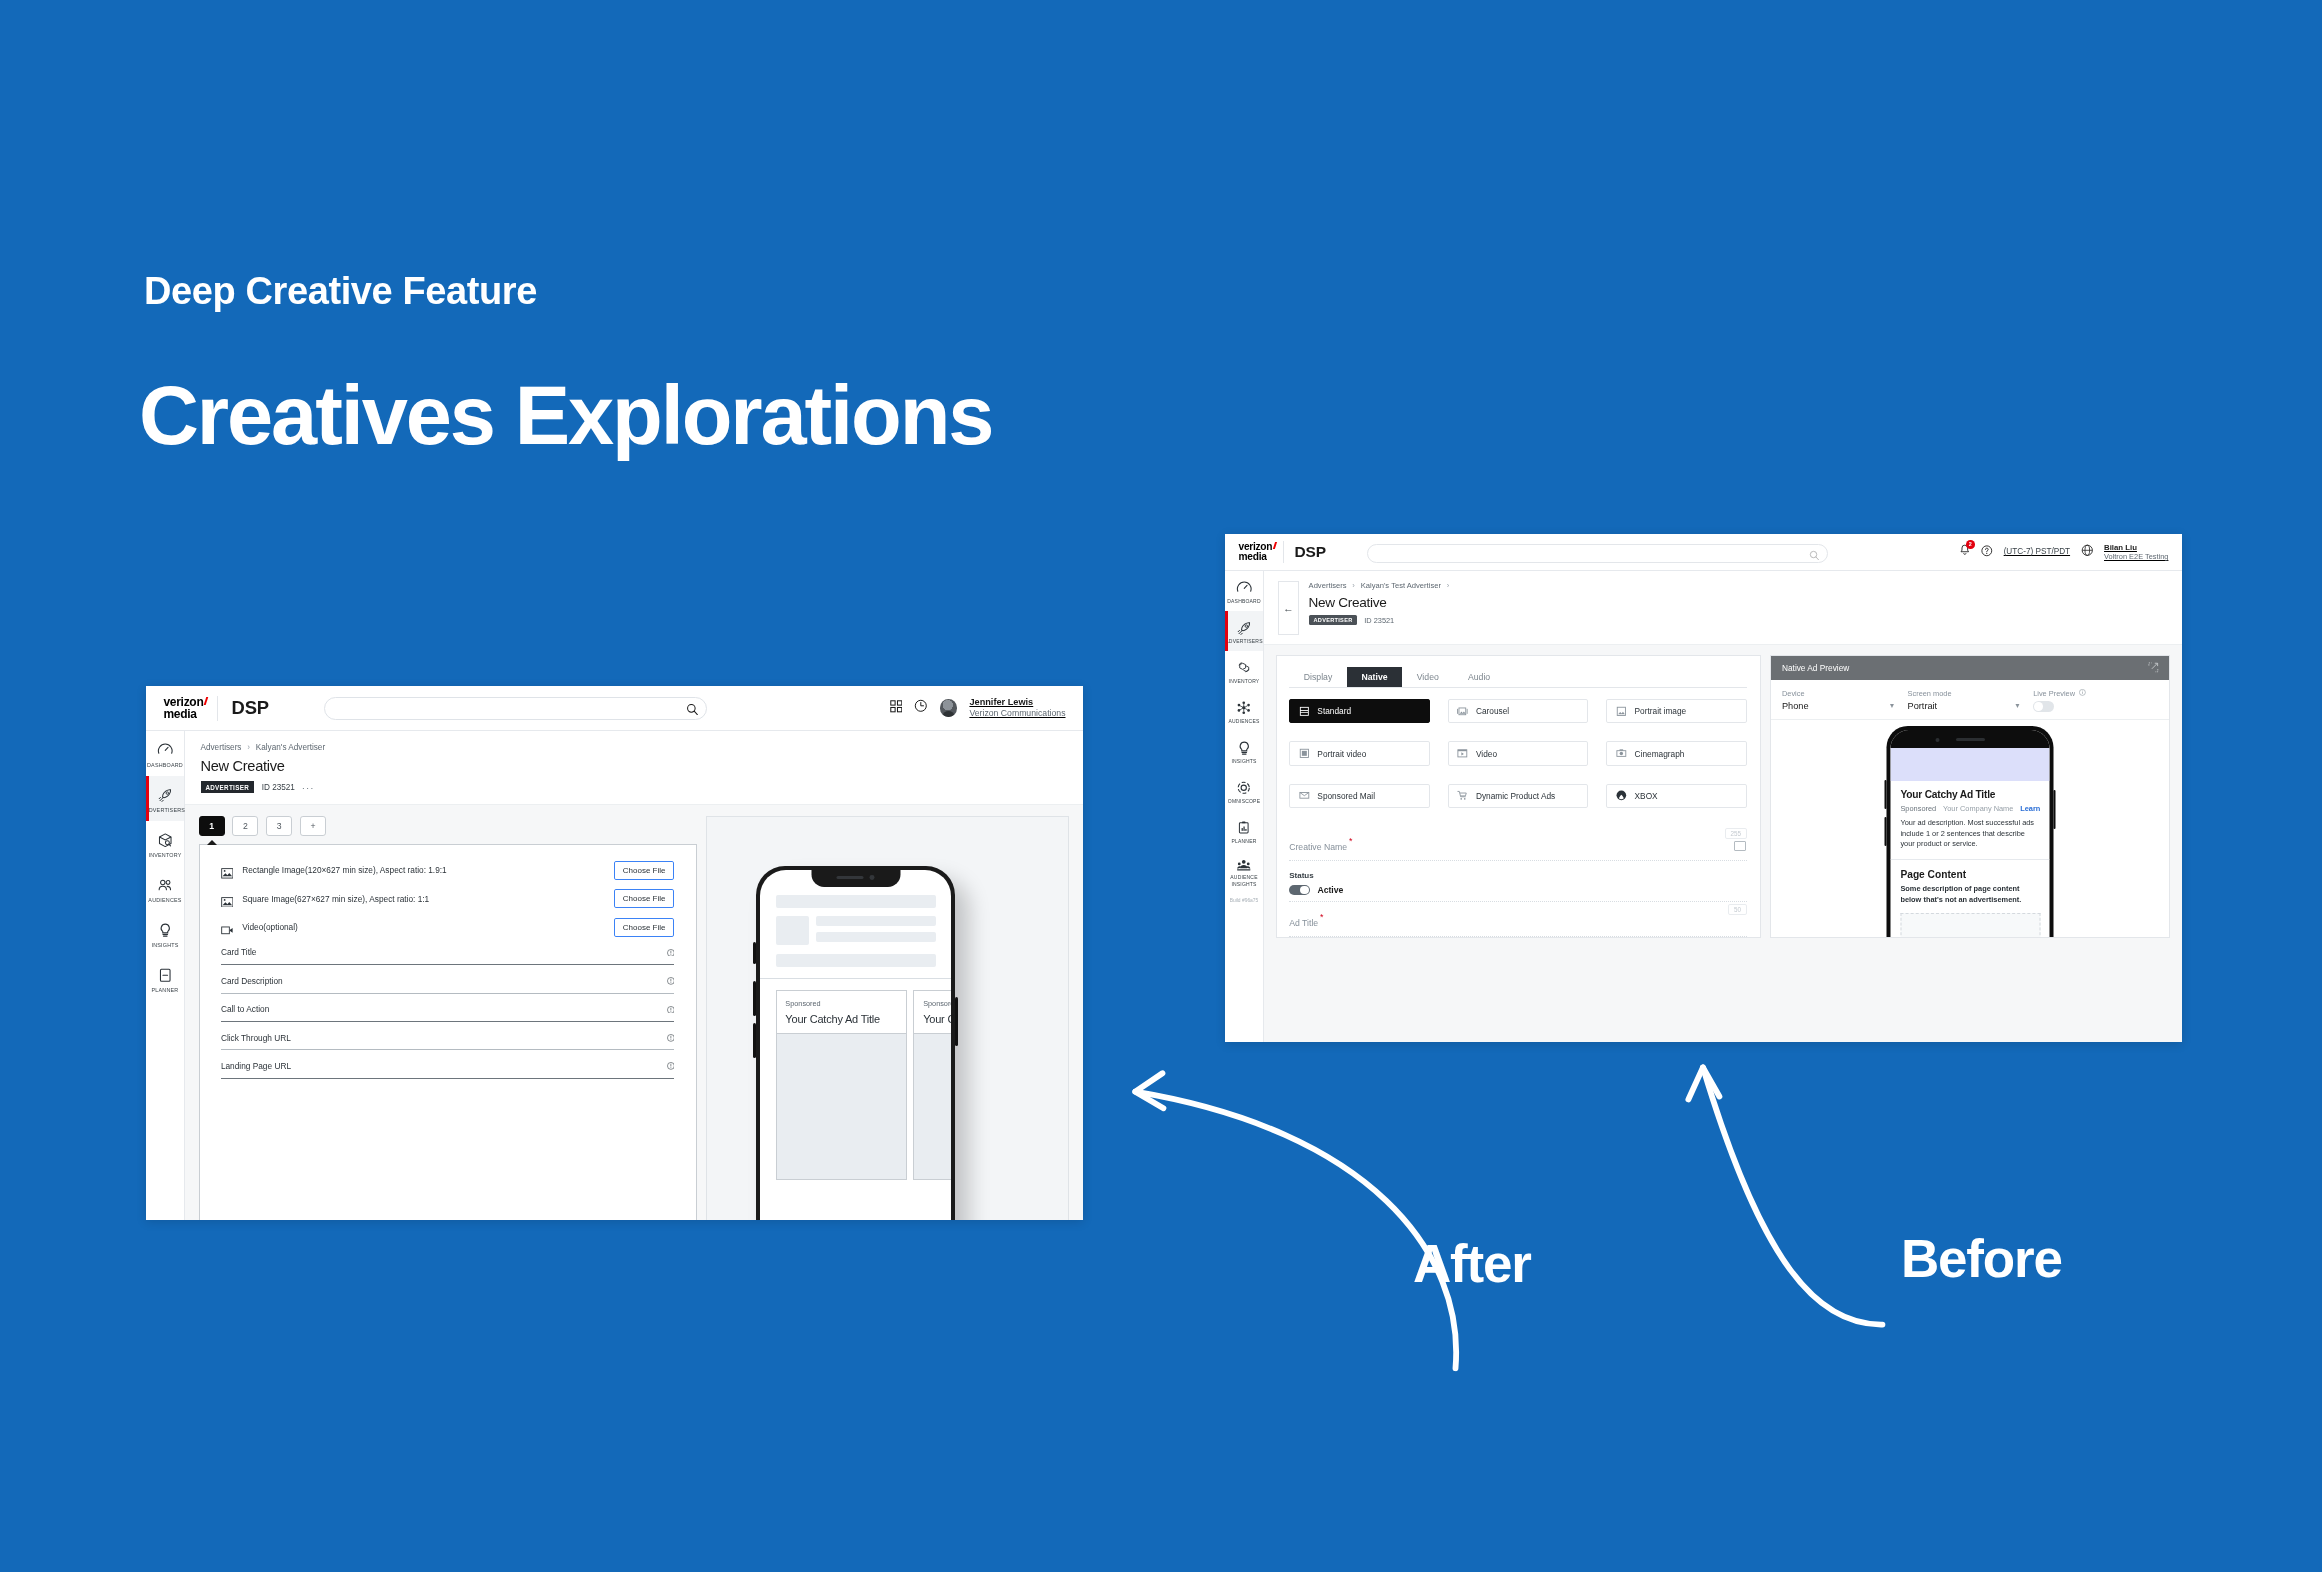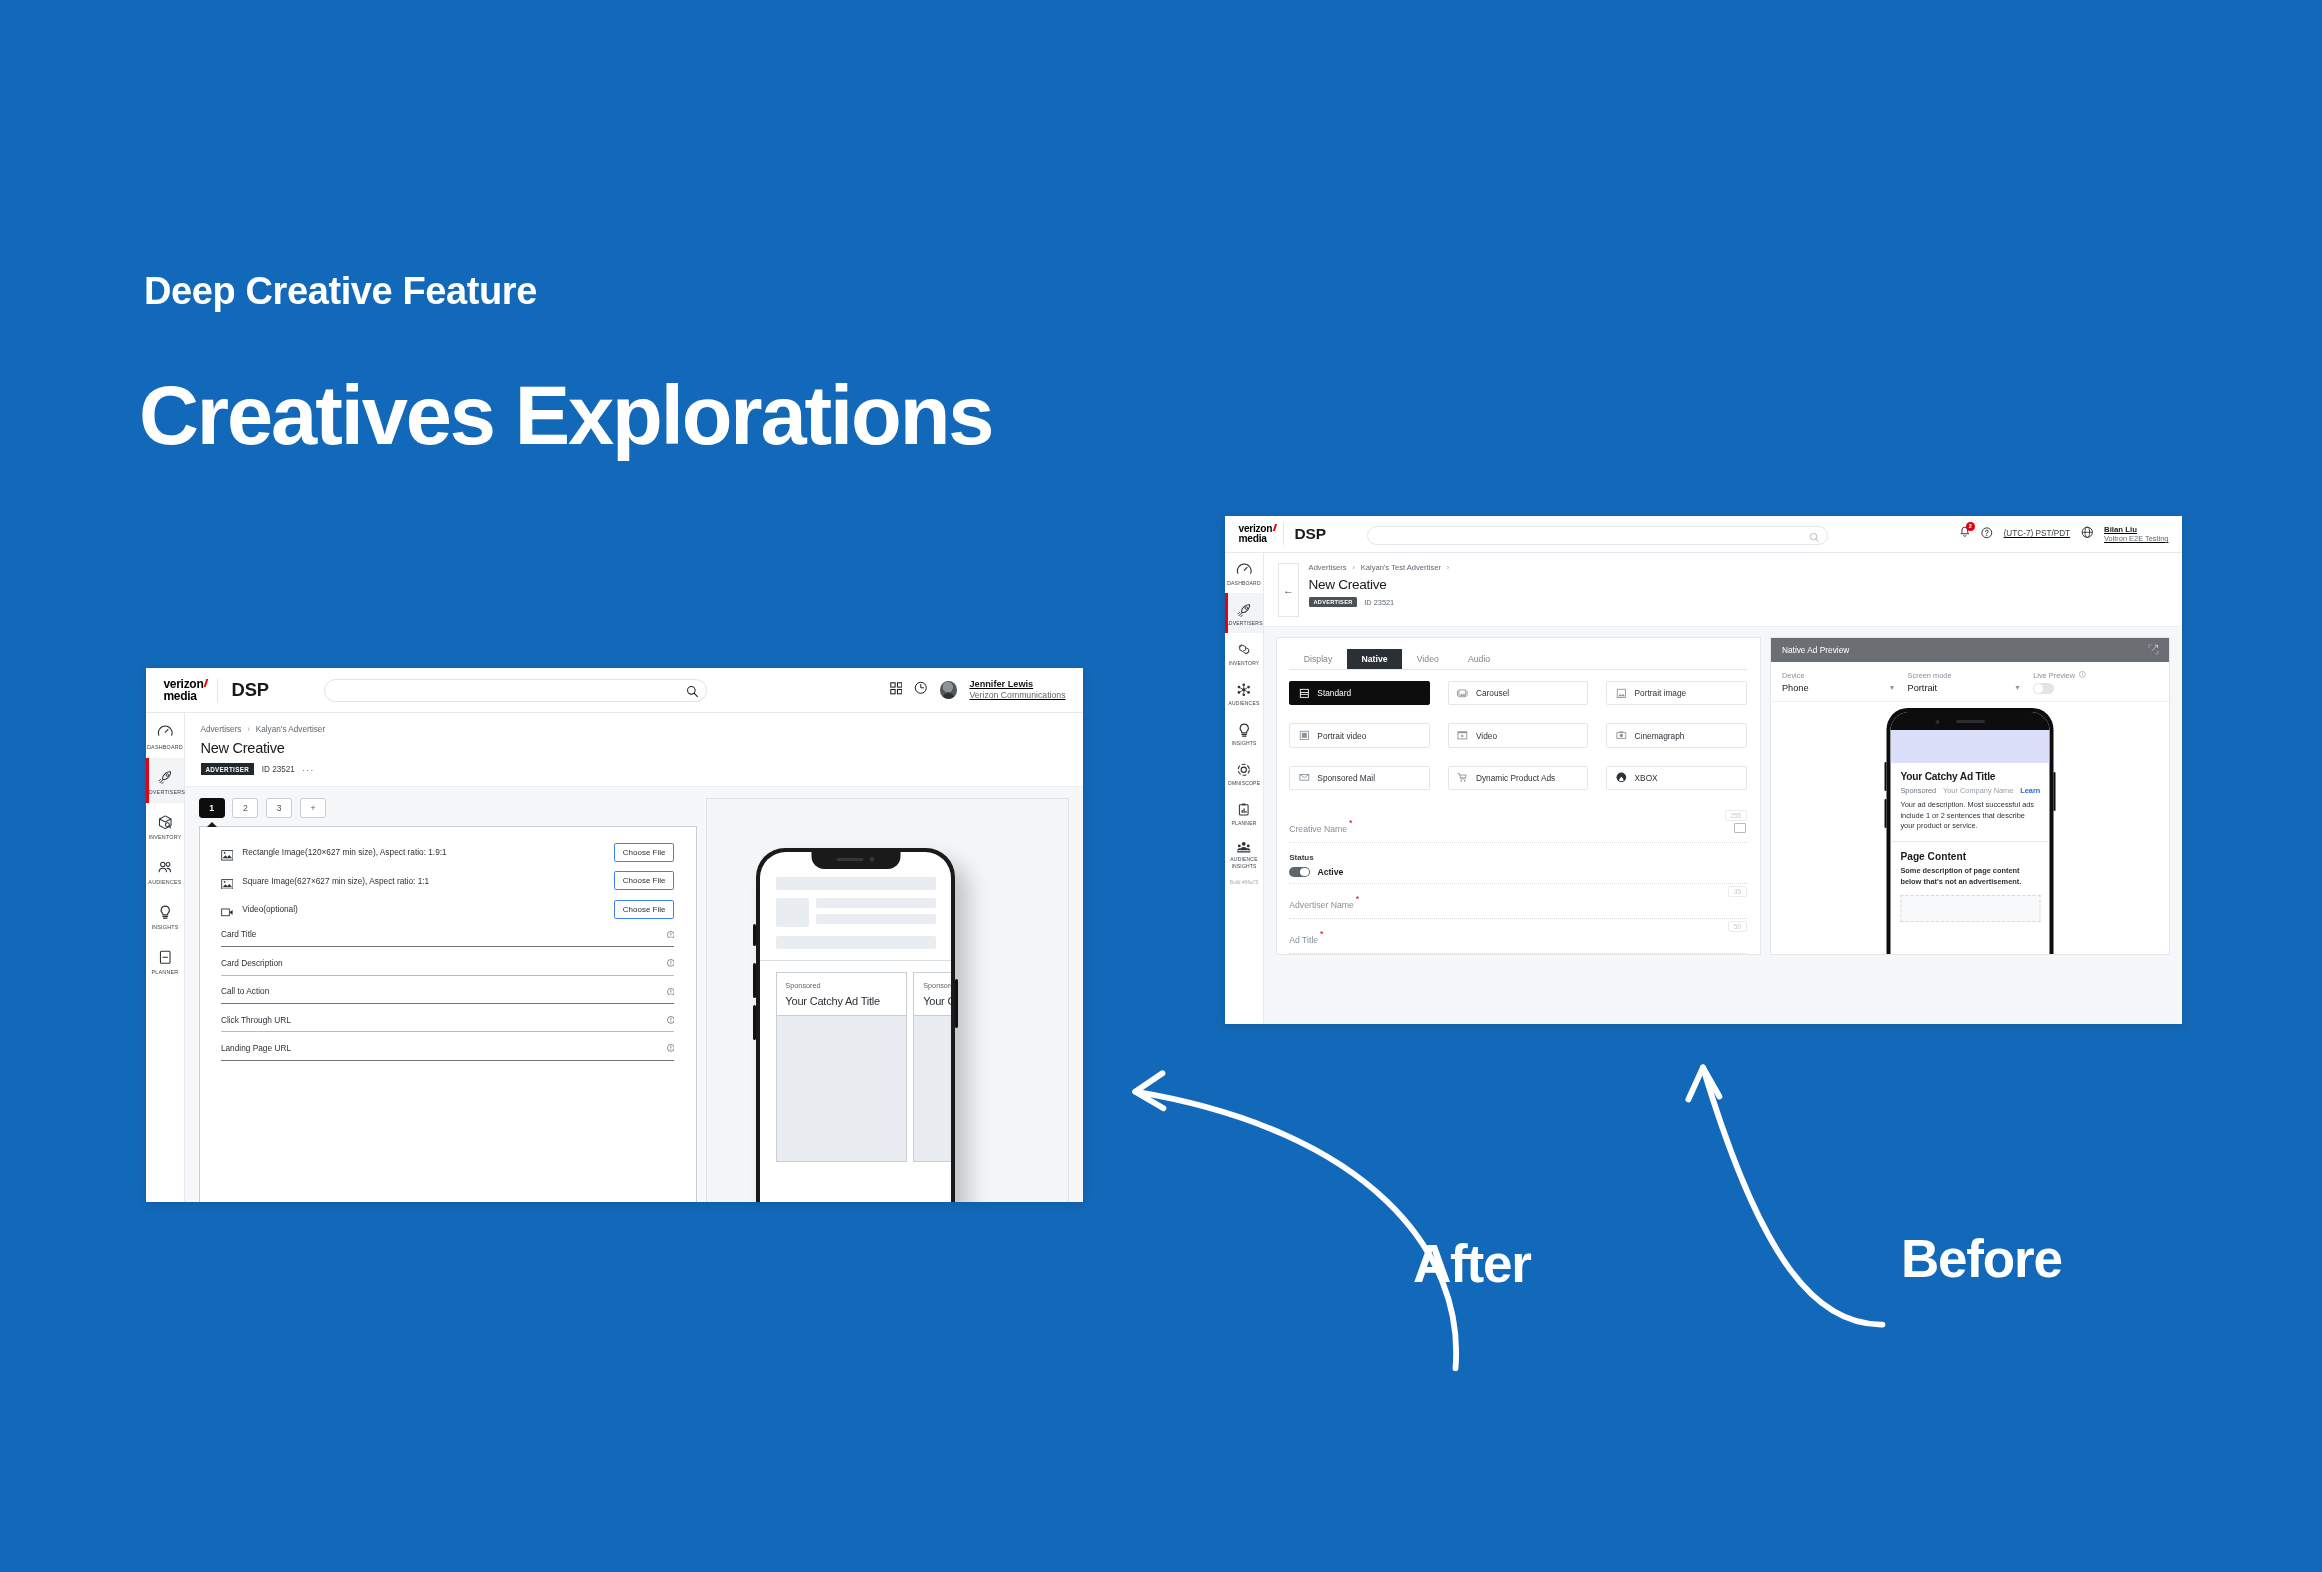--- a/index.html
+++ b/index.html
@@ -22,20 +22,21 @@
     color: #ffffff; font-size: 83px; font-weight: bold;
     letter-spacing: -2.1px; line-height: 1;
   }
 
   
   .panel {
     position: absolute;
     background: #6d28d9;
     overflow: hidden;
     box-shadow: 0 1.9px 9.7px rgba(0,0,0,.14);
+    margin-top: 18px;
   }
   .topbar {
     display: flex; align-items: center;
     background: #fff;
     border-bottom: 1px solid #e6e9ed;
   }
   .vzm {
     font-weight: bold; color: #000; line-height: 1.02;
     letter-spacing: -0.3px; position: relative;
   }
@@ -844,24 +845,20 @@
             <span class="fl">Creative Name</span><span class="req">*</span>
           </div>
           <div class="b-field">
             <div class="statuslbl">Status</div>
             <div class="statuswrap">
               <span class="toggle on"></span>
               <span class="activelbl">Active</span>
             </div>
           </div>
           <div class="b-field">
-            <span class="counter">35</span>
-            <span class="fl">Advertiser Name</span><span class="req">*</span>
-          </div>
-          <div class="b-field">
             <span class="counter">50</span>
             <span class="fl">Ad Title</span><span class="req">*</span>
           </div>
         </div>
       </div>
 
       <div class="b-right">
         <div class="prev-head">
           <span>Native Ad Preview</span>
           <span style="margin-left:auto">

